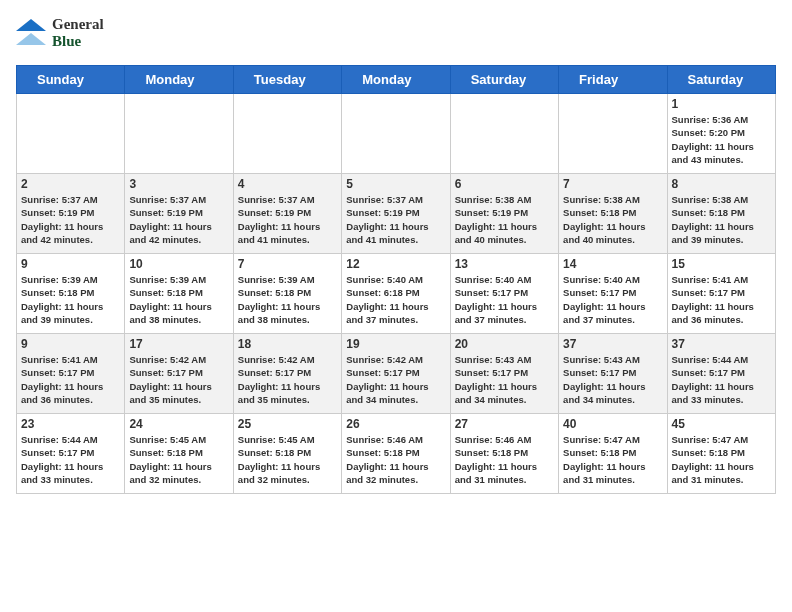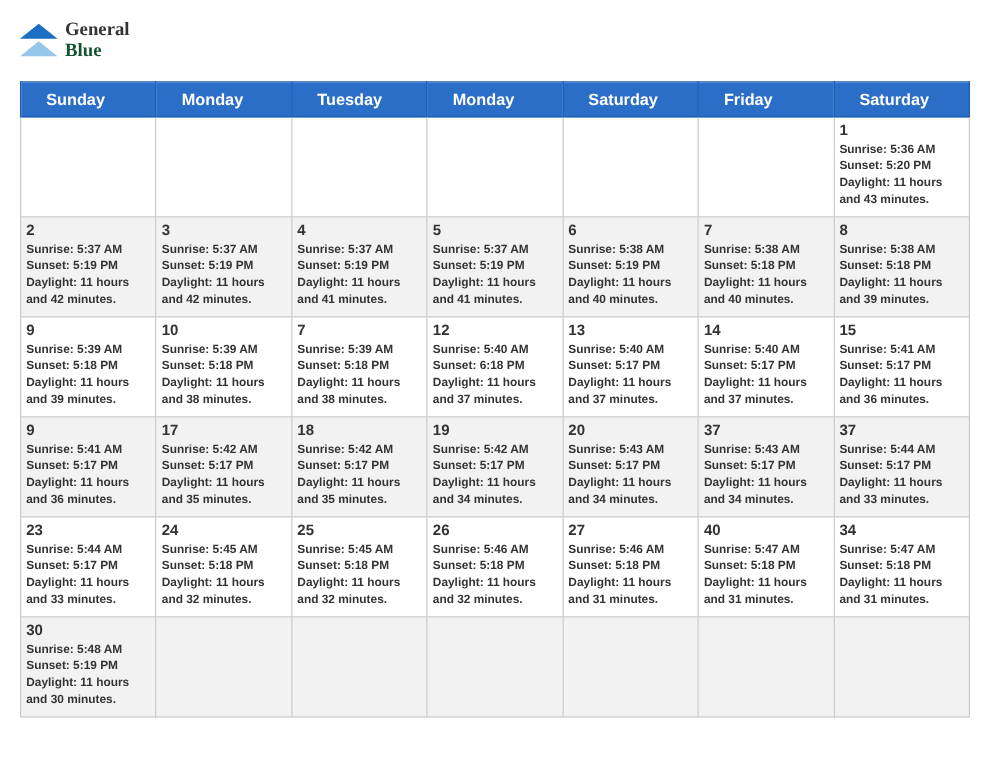--- a/index.html
+++ b/index.html
@@ -295,36 +295,21 @@
 and 31 minutes.</div>
         </td>
         <td>
           <span class="day-number">40</span>
           <div class="day-info">Sunrise: 5:47 AM
 Sunset: 5:18 PM
 Daylight: 11 hours
 and 31 minutes.</div>
         </td>
         <td>
-          <span class="day-number">34</span>
+          <span class="day-number">45</span>
           <div class="day-info">Sunrise: 5:47 AM
 Sunset: 5:18 PM
 Daylight: 11 hours
 and 31 minutes.</div>
         </td>
-      </tr>
-      <tr>
-        <td>
-          <span class="day-number">30</span>
-          <div class="day-info">Sunrise: 5:48 AM
-Sunset: 5:19 PM
-Daylight: 11 hours
-and 30 minutes.</div>
-        </td>
-        <td class="empty-cell"></td>
-        <td class="empty-cell"></td>
-        <td class="empty-cell"></td>
-        <td class="empty-cell"></td>
-        <td class="empty-cell"></td>
-        <td class="empty-cell"></td>
       </tr>
     </tbody>
 </table>
 
 </body></html>

